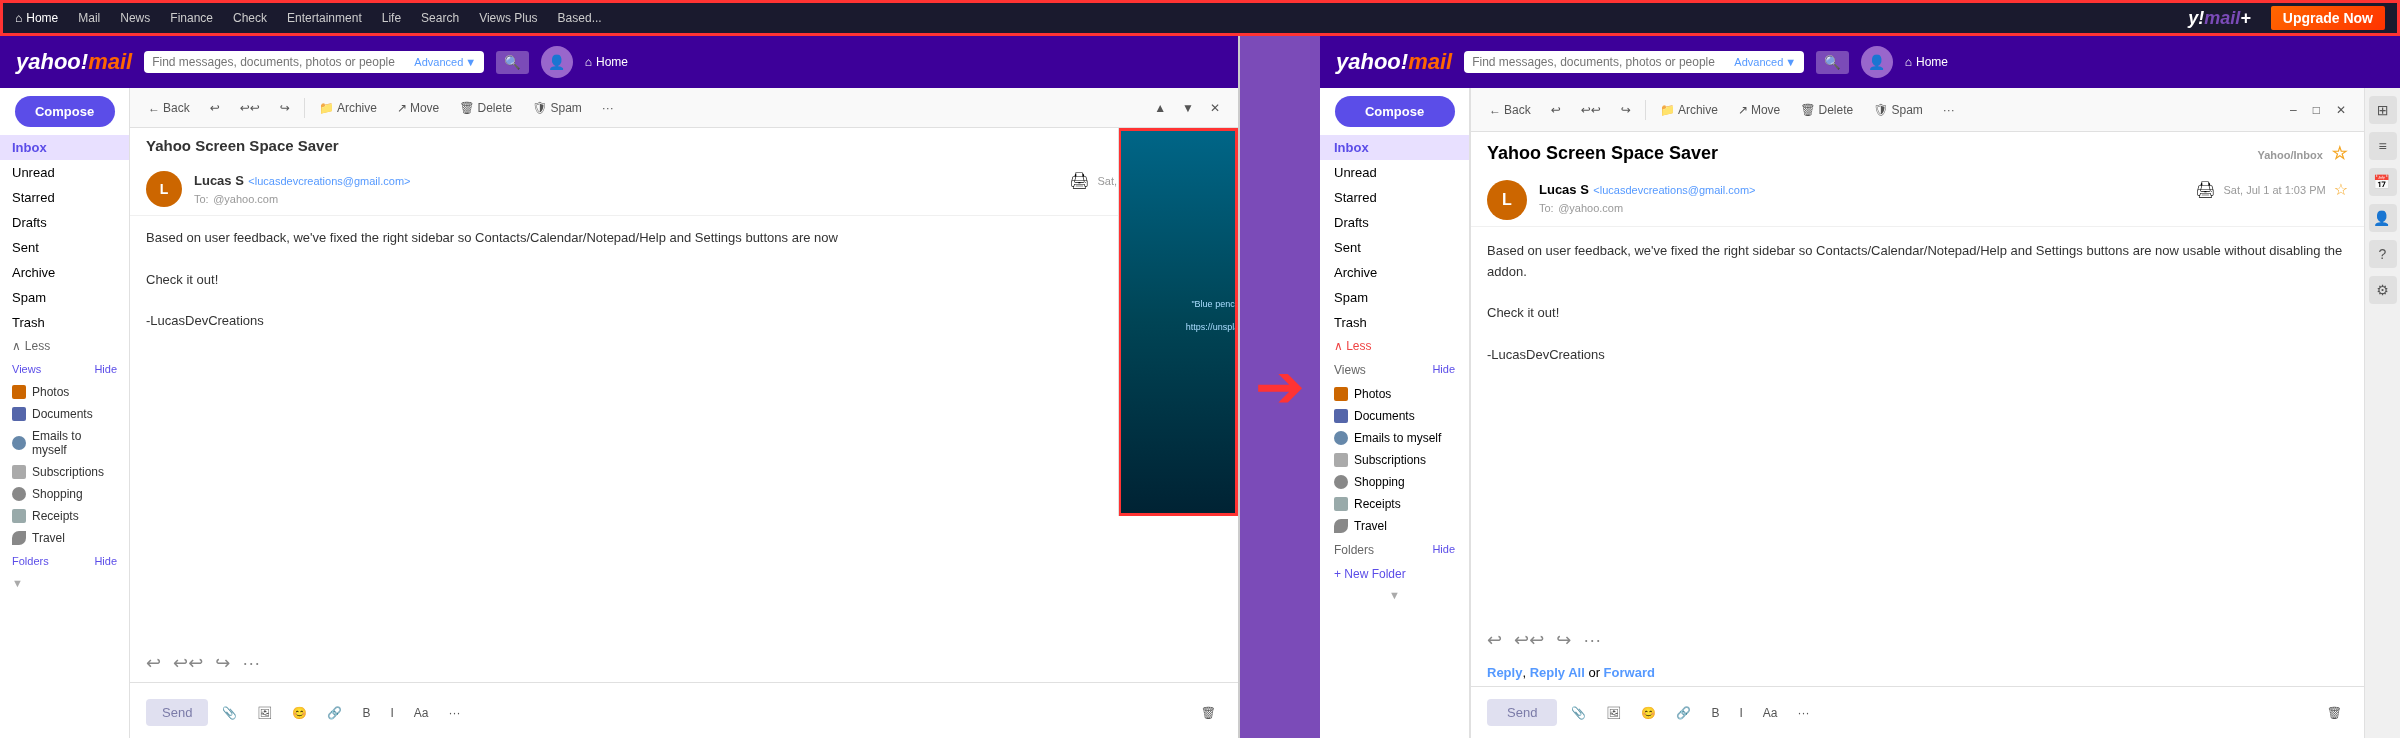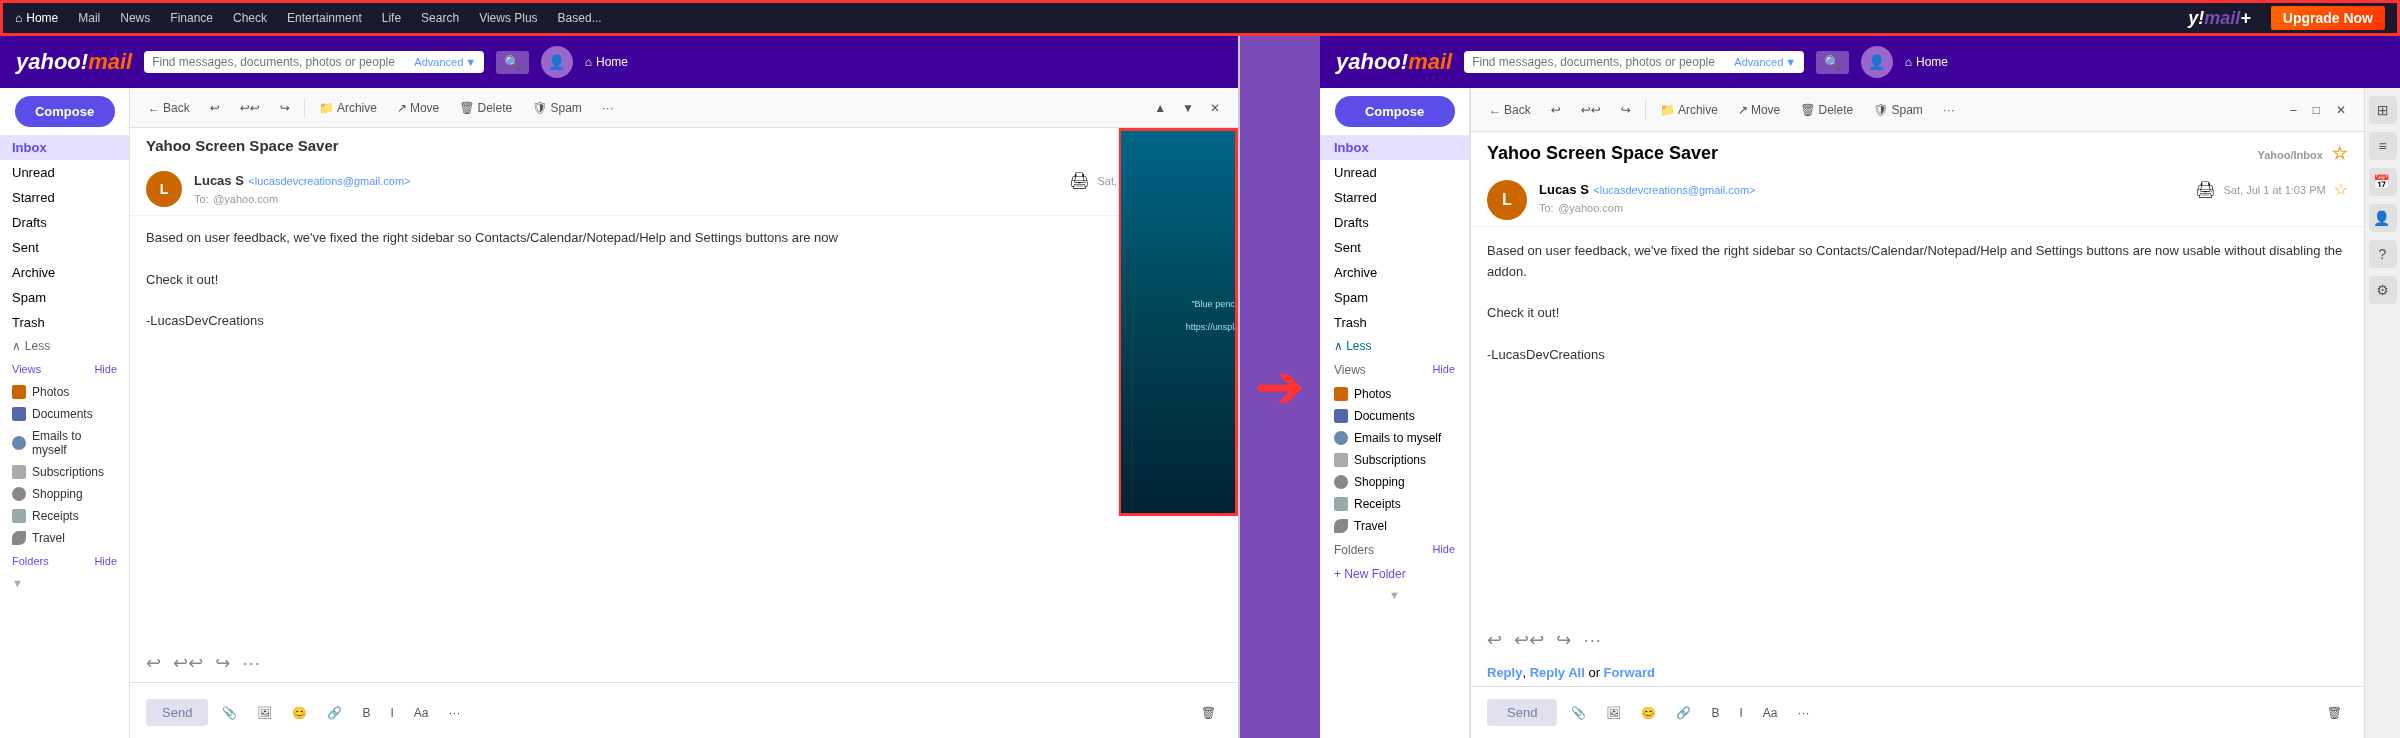--- a/index.html
+++ b/index.html
@@ -853,21 +853,21 @@
       <div class="rp-sidebar">
         <button class="rp-compose-btn">Compose</button>
         <div class="rp-sidebar-item active">Inbox</div>
         <div class="rp-sidebar-item">Unread</div>
         <div class="rp-sidebar-item">Starred</div>
         <div class="rp-sidebar-item">Drafts</div>
         <div class="rp-sidebar-item">Sent</div>
         <div class="rp-sidebar-item">Archive</div>
         <div class="rp-sidebar-item">Spam</div>
         <div class="rp-sidebar-item">Trash</div>
-        <div style="padding:4px 14px; font-size:12px; color:#0369a1; cursor:pointer;">
+        <div style="padding:4px 14px; font-size:12px; color:#ef4444; cursor:pointer;">
           <span>∧ </span>
           <span>Less</span>
         </div>
         <div class="rp-section-label">
           <span>Views</span>
           <span style="color:#5b4de8; cursor:pointer; font-size:11px;">Hide</span>
         </div>
         <div class="rp-view-item">
           <div style="width:14px; height:14px; background:#cc6600; border-radius:2px;"></div>
           <span>Photos</span>

